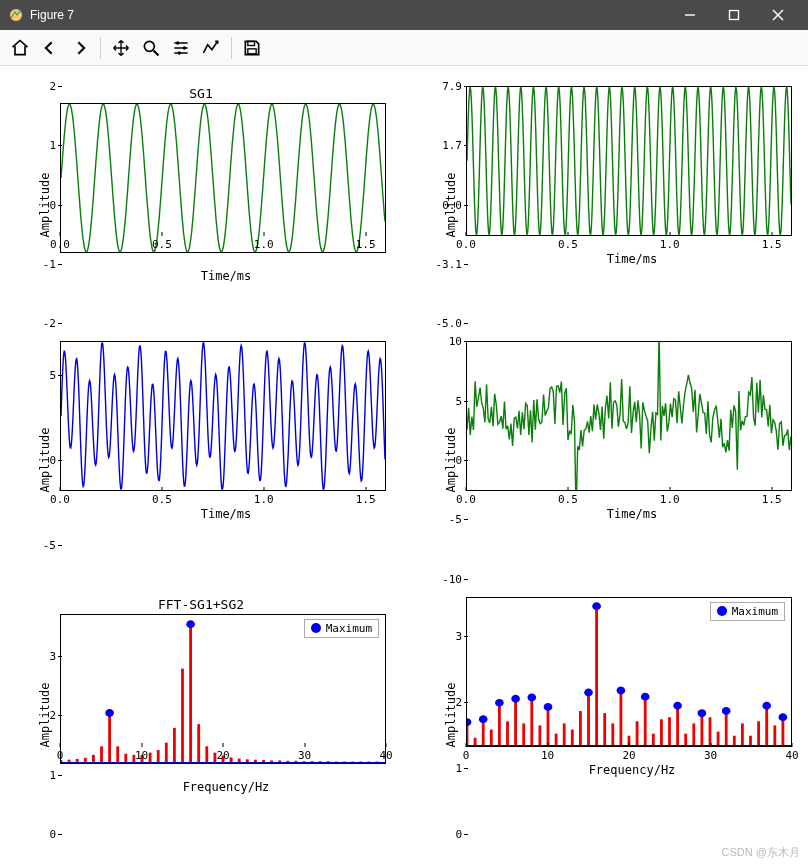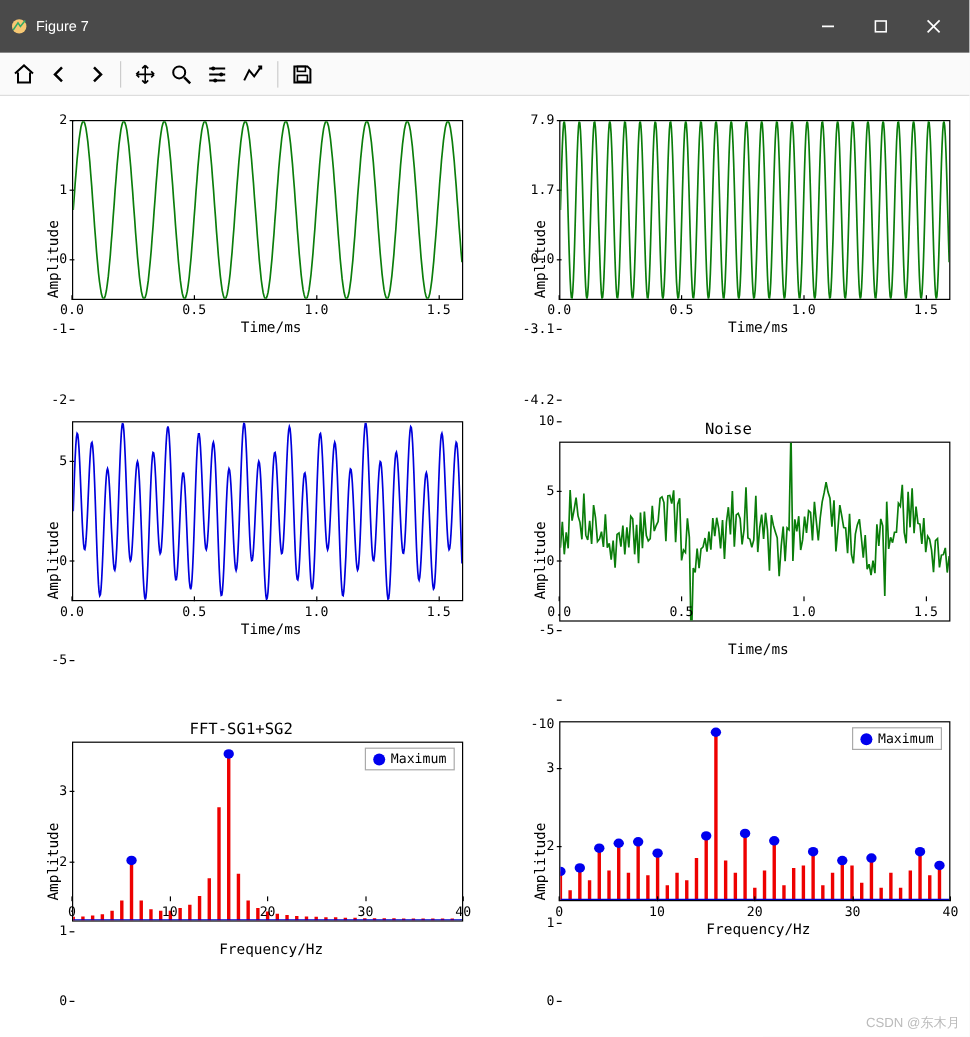--- a/index.html
+++ b/index.html
@@ -1,18 +1,18 @@
 <!DOCTYPE html>
 <html><head>
 <meta charset="utf-8">
 <style>
   * { box-sizing: border-box; margin: 0; padding: 0; }
   body { font-family: sans-serif; background: #f0f0f0; width: 808px; height: 864px; overflow: hidden; }
   .window { width: 808px; height: 864px; background: #fff; display: flex; flex-direction: column; }
-  .titlebar { height: 44px; background: #4a4a4a; color: #fff; display: flex; align-items: center; padding: 0 8px; font-size: 12px; }
+  .titlebar { height: 30px; background: #4a4a4a; color: #fff; display: flex; align-items: center; padding: 0 8px; font-size: 12px; }
   .titlebar-icon { width: 16px; height: 16px; margin-right: 6px; display:inline-flex; align-items:center; justify-content:center; }
   .titlebar-title { flex: 1; }
   .tb-btn { width: 44px; height: 30px; display: flex; align-items: center; justify-content: center; color: #fff; font-size: 14px; }
   .toolbar { height: 36px; background: #fafafa; border-bottom: 1px solid #ddd; display: flex; align-items: center; padding: 0 6px; gap: 2px; }
   .tool { width: 28px; height: 28px; display: flex; align-items: center; justify-content: center; cursor: pointer; }
   .tool svg { width: 20px; height: 20px; }
   .tool-sep { width: 1px; height: 22px; background: #ccc; margin: 0 4px; }
   .canvas { flex: 1; background: #fff; position: relative; padding: 20px 10px 30px 10px; }
   .grid { display: grid; grid-template-columns: 1fr 1fr; grid-template-rows: 1fr 1fr 1fr; gap: 18px 24px; height: 100%; }
   .panel { position: relative; }
@@ -109,20 +109,21 @@
           <path d="M4 4 H17 L20 7 V20 H4 Z" fill="none" stroke="#000" stroke-width="2"></path>
           <rect x="7" y="4" width="8" height="5" fill="none" stroke="#000" stroke-width="1.6"></rect>
           <rect x="7" y="13" width="10" height="6" fill="none" stroke="#000" stroke-width="1.6"></rect>
         </svg>
       </div>
   </div>
 
   <div class="canvas">
     <div class="grid" id="chart-grid">
         <div class="panel">
+          <div class="ptitle">SG1</div>
           <div class="ylabel">Amplitude</div>
           <div class="yticks">
             <div class="ytick" style="top: 100%;">-2</div>
             <div class="ytick-line" style="top: 100%;"></div>
             <div class="ytick" style="top: 75%;">-1</div>
             <div class="ytick-line" style="top: 75%;"></div>
             <div class="ytick" style="top: 50%;">0</div>
             <div class="ytick-line" style="top: 50%;"></div>
             <div class="ytick" style="top: 25%;">1</div>
             <div class="ytick-line" style="top: 25%;"></div>
@@ -142,21 +143,21 @@
             <div class="xtick-line" style="left: 62.5%;"></div>
             <div class="xtick" style="left: 62.5%;">1.0</div>
             <div class="xtick-line" style="left: 93.75%;"></div>
             <div class="xtick" style="left: 93.75%;">1.5</div>
           </div>
           <div class="xlabel">Time/ms</div>
         </div>
         <div class="panel">
           <div class="ylabel">Amplitude</div>
           <div class="yticks">
-            <div class="ytick" style="top: 100%;">-4.2</div>
+            <div class="ytick" style="top: 100%;">-5.0</div>
             <div class="ytick-line" style="top: 100%;"></div>
             <div class="ytick" style="top: 75%;">-3.1</div>
             <div class="ytick-line" style="top: 75%;"></div>
             <div class="ytick" style="top: 50%;">0.0</div>
             <div class="ytick-line" style="top: 50%;"></div>
             <div class="ytick" style="top: 25%;">1.7</div>
             <div class="ytick-line" style="top: 25%;"></div>
             <div class="ytick" style="top: 0%;">7.9</div>
             <div class="ytick-line" style="top: 0%;"></div>
           </div>
@@ -198,24 +199,23 @@
             <div class="xtick-line" style="left: 31.25%;"></div>
             <div class="xtick" style="left: 31.25%;">0.5</div>
             <div class="xtick-line" style="left: 62.5%;"></div>
             <div class="xtick" style="left: 62.5%;">1.0</div>
             <div class="xtick-line" style="left: 93.75%;"></div>
             <div class="xtick" style="left: 93.75%;">1.5</div>
           </div>
           <div class="xlabel">Time/ms</div>
         </div>
         <div class="panel">
-          <div class="ptitle">Noise</div>
-          <div class="ylabel">Amplitude</div>
-          <div class="yticks">
-            <div class="ytick" style="top: 100%; margin-top: 20px;">-10</div>
+          <div class="ylabel">Amplitude</div>
+          <div class="yticks">
+            <div class="ytick" style="top: 100%;">-10</div>
             <div class="ytick-line" style="top: 100%;"></div>
             <div class="ytick" style="top: 75%;">-5</div>
             <div class="ytick-line" style="top: 75%;"></div>
             <div class="ytick" style="top: 50%;">0</div>
             <div class="ytick-line" style="top: 50%;"></div>
             <div class="ytick" style="top: 25%;">5</div>
             <div class="ytick-line" style="top: 25%;"></div>
             <div class="ytick" style="top: 0%;">10</div>
             <div class="ytick-line" style="top: 0%;"></div>
           </div>

